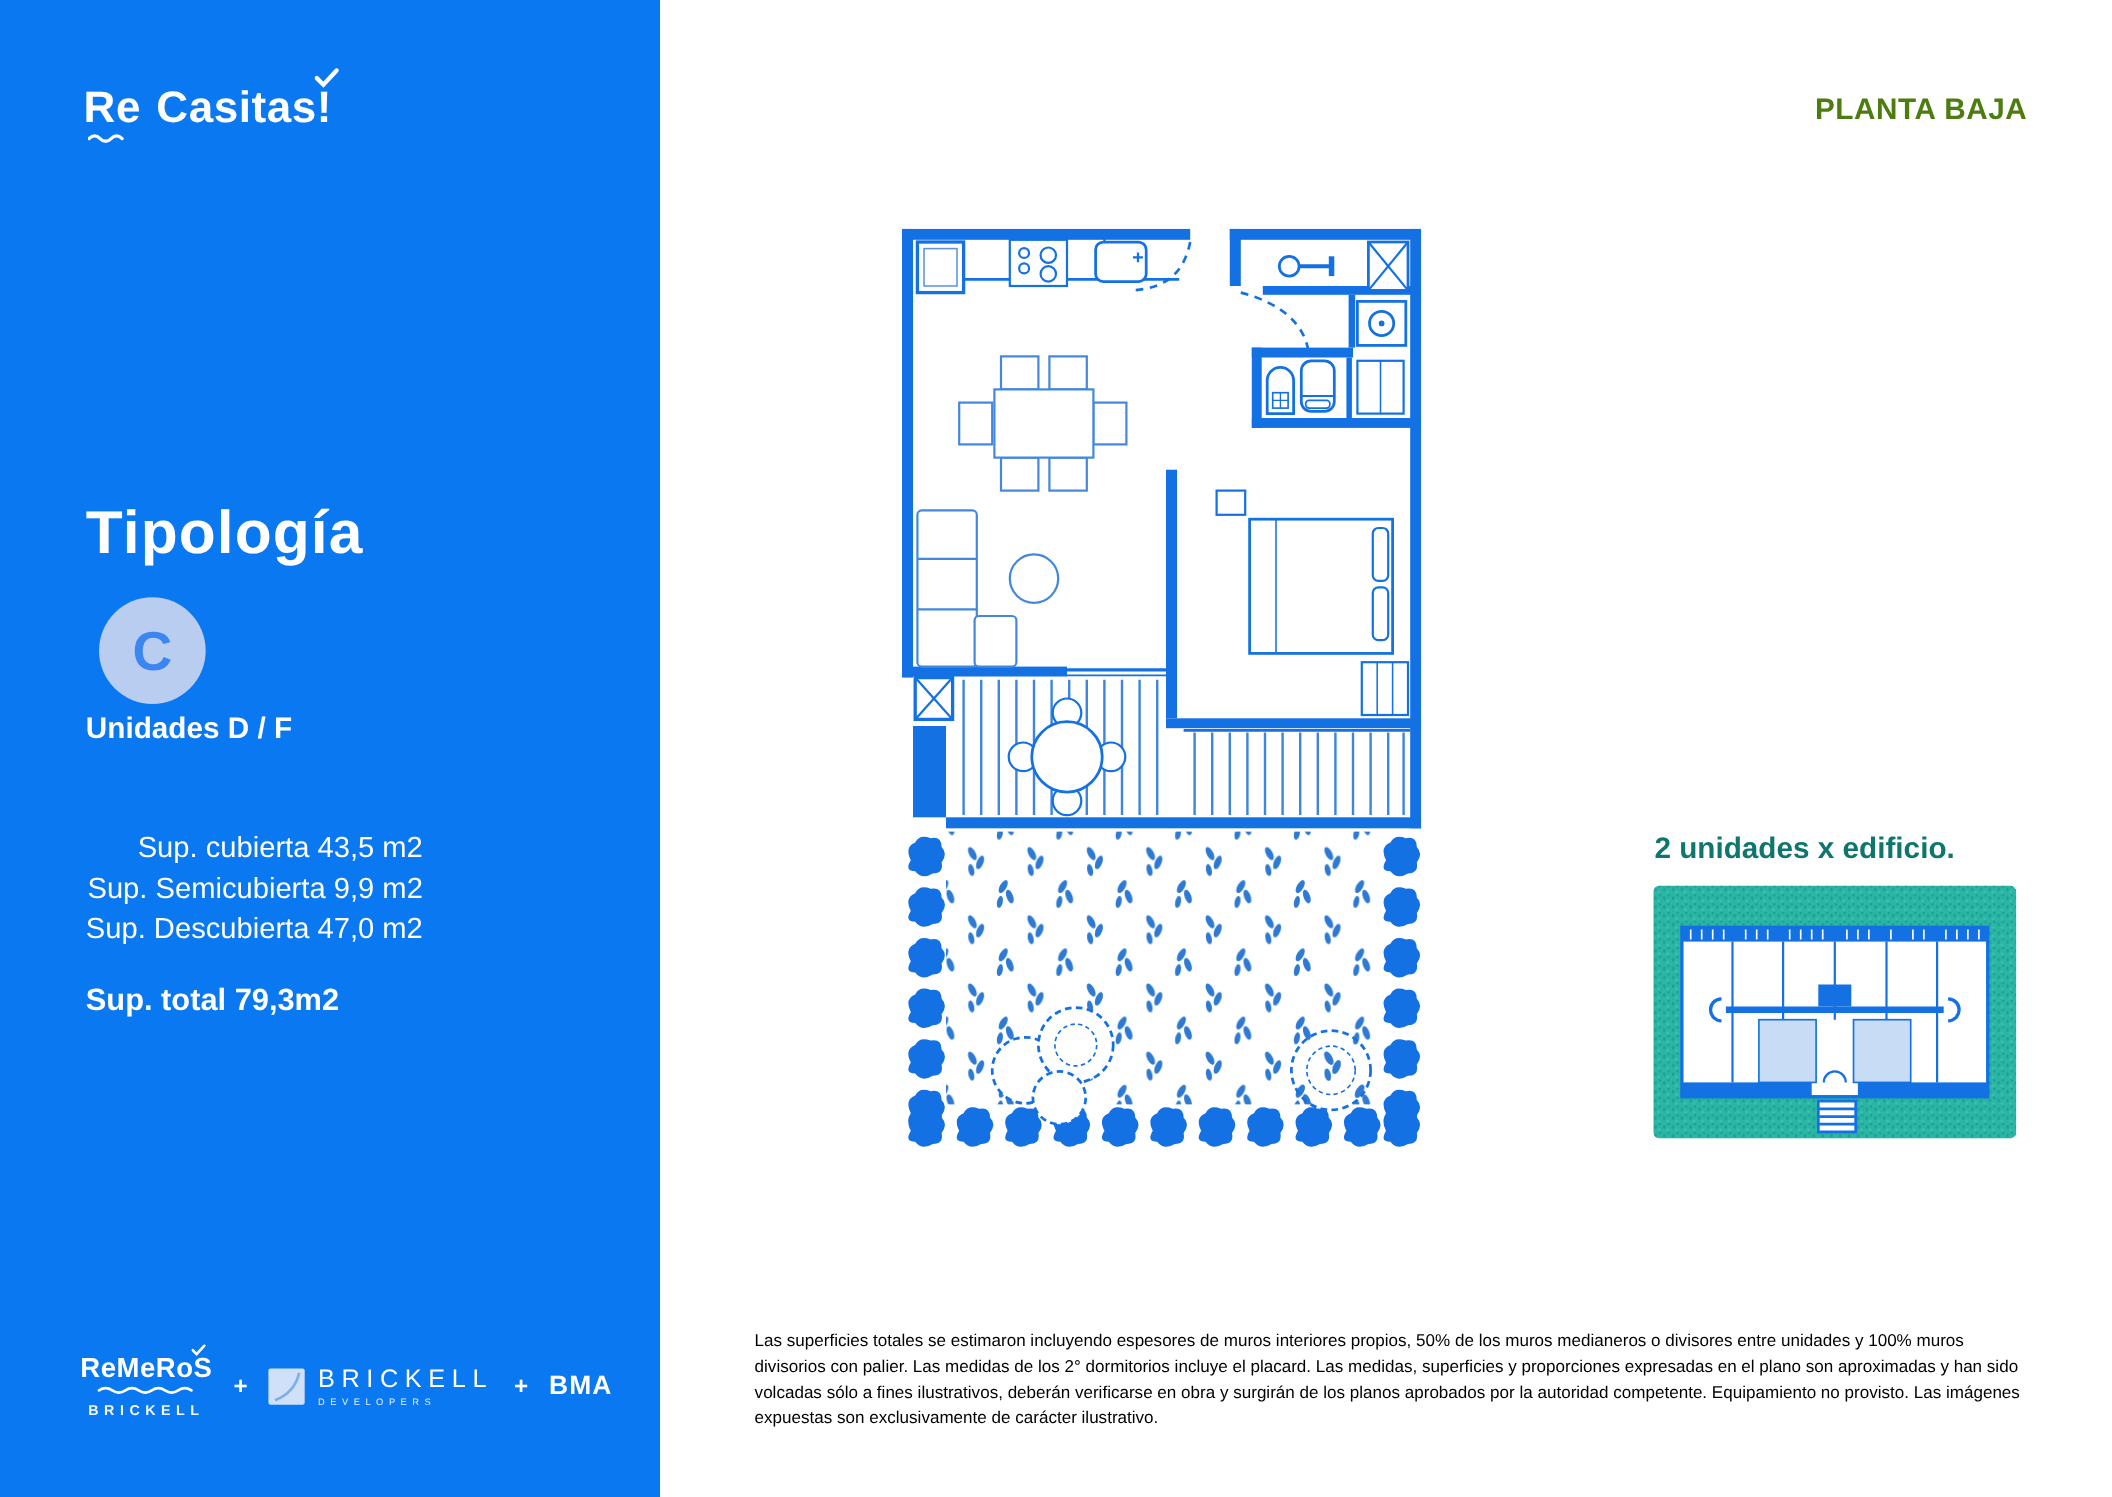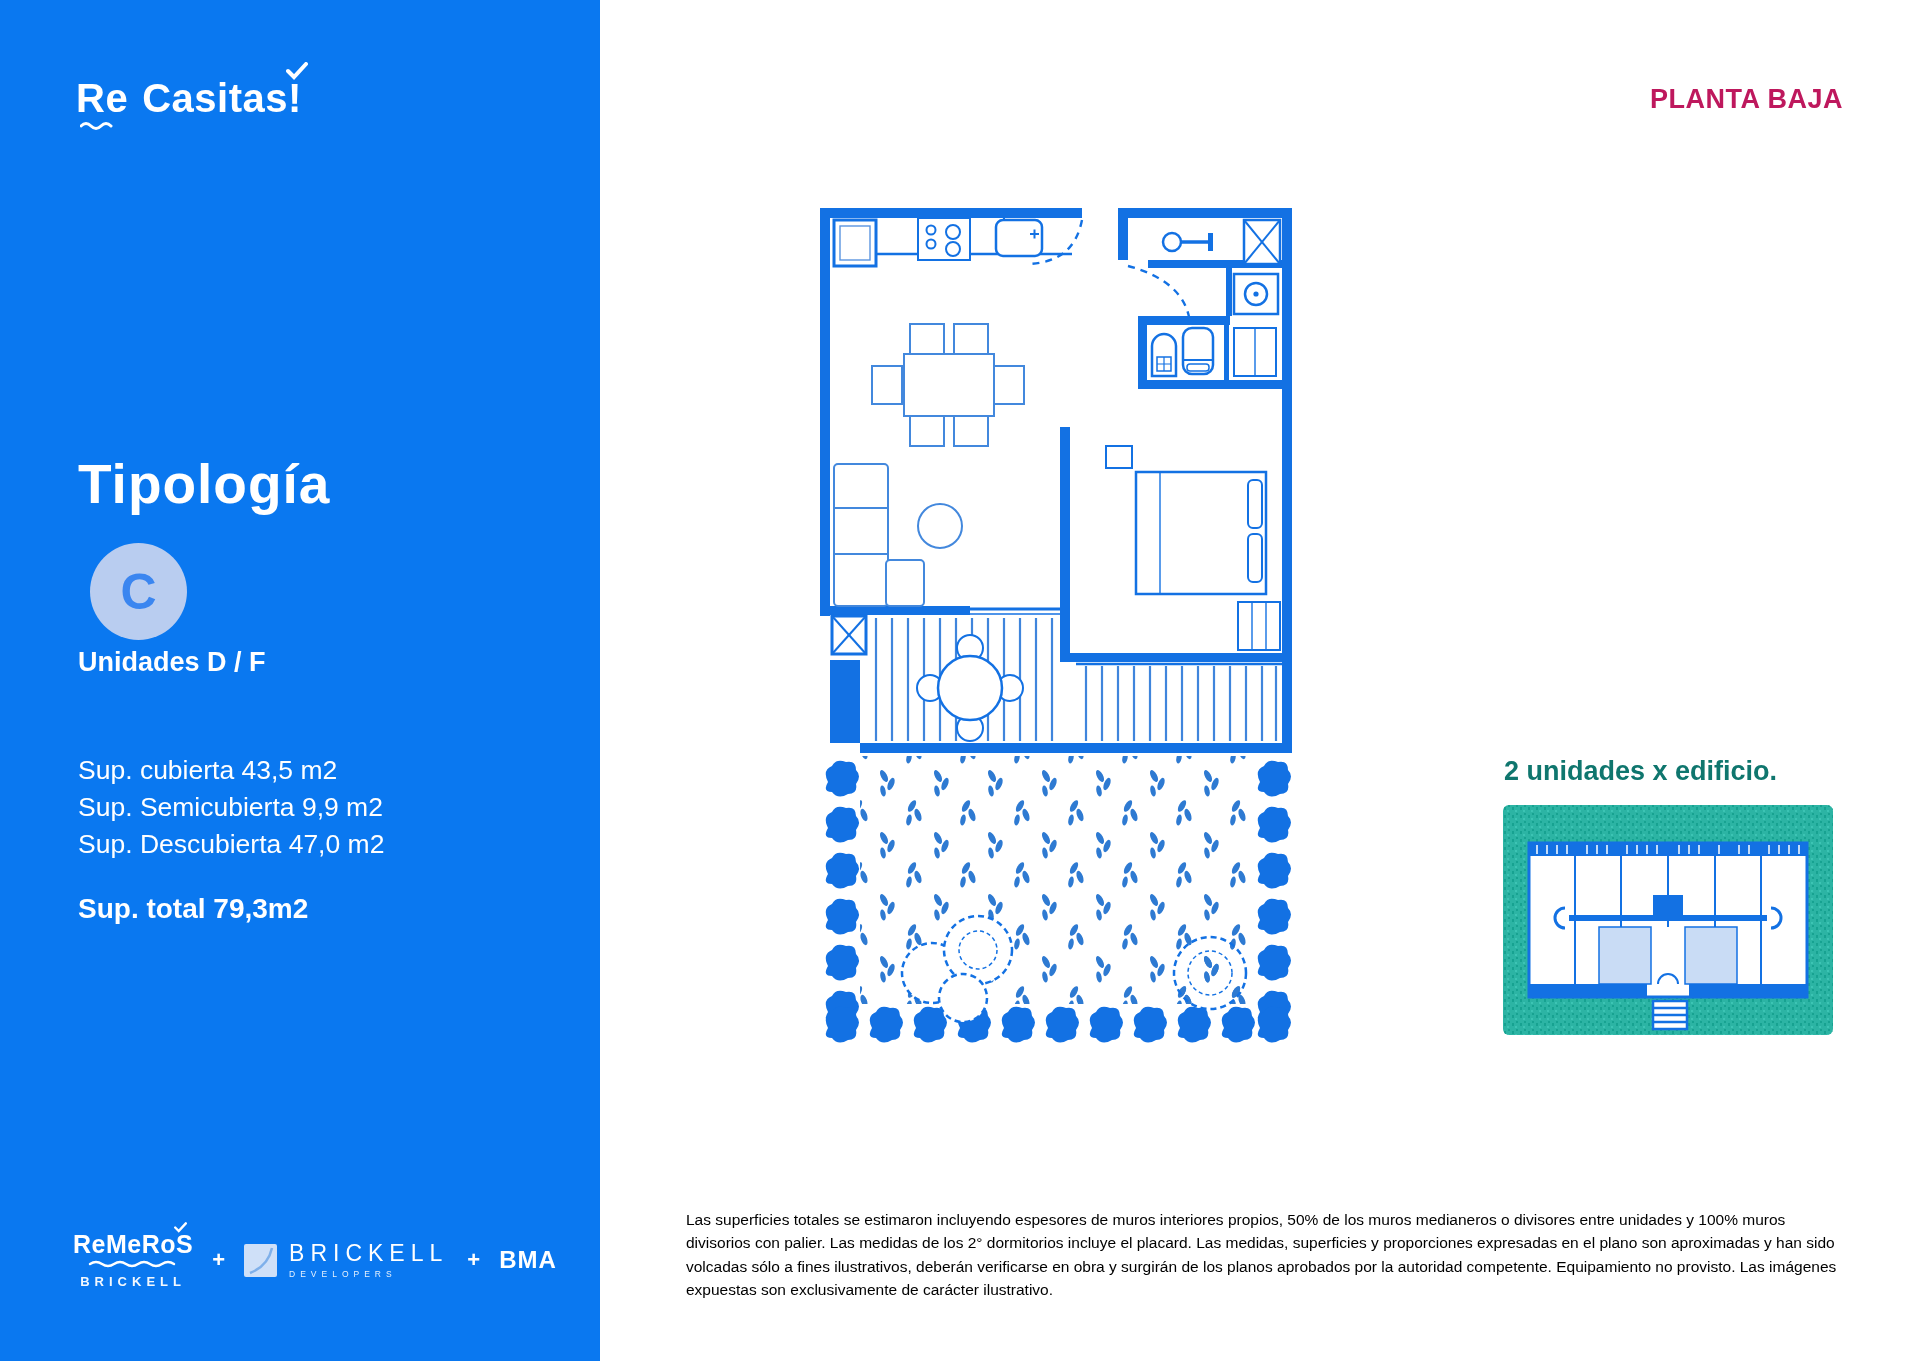--- a/index.html
+++ b/index.html
@@ -18,36 +18,36 @@
   .logo .re { position:relative; padding-right:14px; }
   .logo .check { position:absolute; right:-6px; top:-14px; }
   .logo .wave { position:absolute; left:4px; bottom:-10px; }
   .tipologia { position:absolute; left:78px; top:452px; font-size:55px; font-weight:bold; letter-spacing:1px; }
   .badge {
     position:absolute; left:90px; top:543px; width:97px; height:97px; border-radius:50%;
     background:#b9cdf0; display:flex; align-items:center; justify-content:center;
   }
   .badge span { color:#3b86f0; font-size:50px; font-weight:bold; }
   .unidades { position:absolute; left:78px; top:647px; font-size:27px; font-weight:bold; }
-  .areas { position:absolute; left:78px; top:752px; font-size:26.5px; line-height:37px; font-weight:400; }
+  .areas { position:absolute; left:78px; top:752px; font-size:26.5px; line-height:37px; font-weight:400;text-align:right; }
   .sup-total { position:absolute; left:78px; top:893px; font-size:28px; font-weight:bold; }
   .partners { position:absolute; left:73px; top:1232px; display:flex; align-items:center; gap:19px; }
   .remeros { display:flex; flex-direction:column; align-items:center; line-height:1; }
   .remeros .rm-name { font-size:25px; font-weight:bold; letter-spacing:0.5px; position:relative; }
   .remeros .rm-check { position:absolute; right:6px; top:-10px; }
   .remeros .rm-sub { font-size:13px; letter-spacing:5px; margin-top:7px; font-weight:bold; opacity:.95; }
   .plus { font-size:22px; font-weight:bold; }
   .brickell { display:flex; align-items:center; gap:12px; }
   .brickell .sq { width:33px; height:33px; background:#cfe0f8; border-radius:2px; display:block; }
   .brickell .bk-text { display:flex; flex-direction:column; line-height:1; }
   .brickell .bk-name { font-size:23px; font-weight:300; letter-spacing:6px; }
   .brickell .bk-sub { font-size:8.5px; letter-spacing:5px; margin-top:5px; opacity:.9; }
   .bma { font-size:24px; font-weight:bold; letter-spacing:1px; }
   
-  .planta-baja { position:absolute; left:1650px; top:84px; font-size:27px; font-weight:bold; color:#be185d; letter-spacing:0.5px; }
+  .planta-baja { position:absolute; left:1650px; top:84px; font-size:27px; font-weight:bold; color:#4d7c0f; letter-spacing:0.5px; }
   .plan-wrap { position:absolute; left:820px; top:208px; width:472px; height:840px; }
   .keyplan-caption { position:absolute; left:1504px; top:756px; width:340px; font-size:27px; font-weight:bold; color:#0f766e; }
   .keyplan-wrap { position:absolute; left:1503px; top:805px; width:330px; height:230px; }
   .disclaimer {
     position:absolute; left:686px; top:1208px; width:1168px;
     font-size:15.5px; line-height:1.5; color:#000000;
   }
 </style>
 </head>
 <body>

